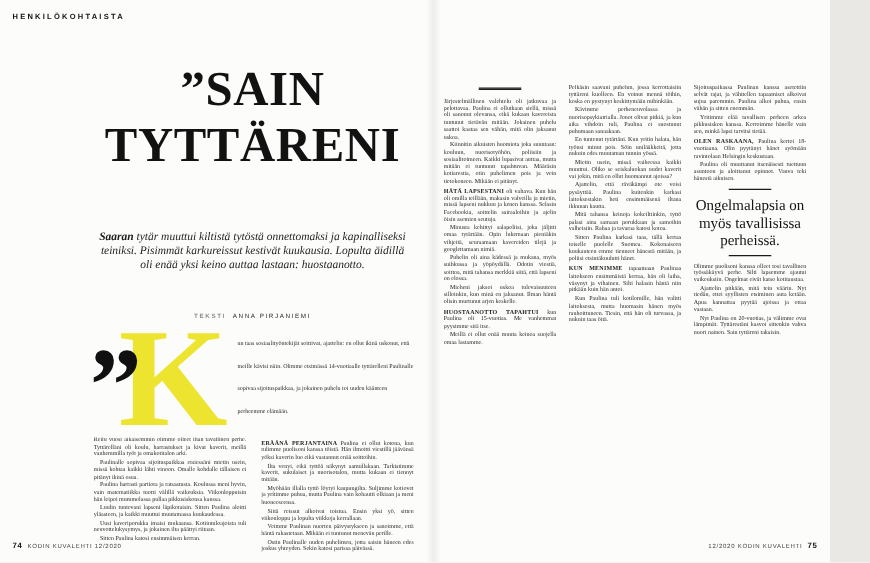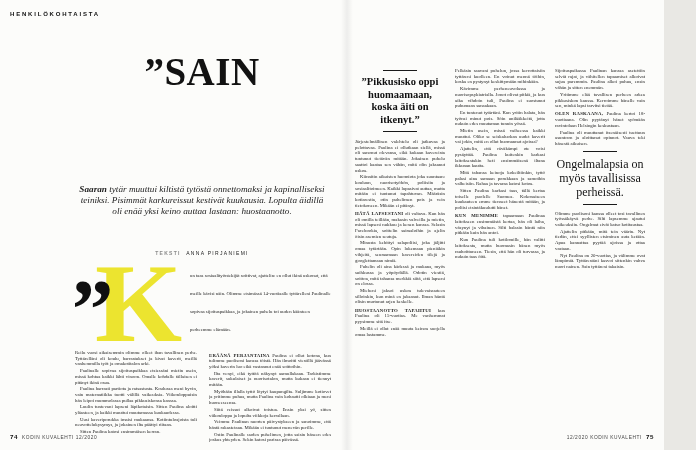--- a/index.html
+++ b/index.html
@@ -58,20 +58,21 @@
 </head>
 <body>
 
 <div class="spread">
 
   <div class="kicker">HENKILÖKOHTAISTA</div>
   <div class="fold"></div>
 
   <h1 class="headline">
     <span class="hl">”SAIN</span>
+    <span class="hl">TYTTÄRENI</span>
   </h1>
 
   <p class="intro"><strong class="intro-lead">Saaran</strong><span> tytär muuttui kiltistä tytöstä onnettomaksi ja kapinalliseksi teiniksi. Pisimmät karkureissut kestivät kuukausia. Lopulta äidillä oli enää yksi keino auttaa lastaan: huostaanotto.</span></p>
 
   <div class="byline">
     <span class="by-label">TEKSTI</span>
     <span class="by-name">ANNA PIRJANIEMI</span>
   </div>
 
   <div class="dropblock">
@@ -102,21 +103,20 @@
   </div>
 
   <div class="footer footer-left">
     <span class="pn">74</span>
     <span class="ft">KODIN KUVALEHTI 12/2020</span>
   </div>
 
   <div class="colr r1">
     <div class="pq">
       <span class="rule"></span>
-      <div class="pq1-text">”Pikkusisko oppi huomaamaan, koska äiti on itkenyt.”</div>
       <span class="rule"></span>
     </div>
     <div>
         <p class="bp">Järjestelmällinen valehtelu oli jatkuvaa ja pelottavaa. Paulina ei ollutkaan siellä, missä oli sanonut olevansa, eikä kukaan kavereista tuntunut tietävän mitään. Jokainen puhelu saattoi kaataa sen vähän, mitä olin jaksanut uskoa.</p>
         <p class="bp">Kiinnitin aikuisten huomiota joka suuntaan: kouluun, nuorisotyöhön, poliisiin ja sosiaalitoimeen. Kaikki lupasivat auttaa, mutta mitään ei tuntunut tapahtuvan. Määräsin kotiarestia, otin puhelimen pois ja vein tietokoneen. Mikään ei pitänyt.</p>
         <p class="bp lead-p"><span class="lead">HÄTÄ LAPSESTANI </span>oli valtava. Kun hän oli omilla teillään, makasin valveilla ja mietin, missä lapseni nukkuu ja kenen kanssa. Selasin Facebookia, soittelin sairaaloihin ja ajelin öisin asemien seutuja.</p>
         <p class="bp">Minusta kehittyi salapoliisi, joka jäljitti omaa tytärtään. Opin lukemaan pieniäkin vihjeitä, seuraamaan kavereiden tilejä ja googlettamaan nimiä.</p>
         <p class="bp">Puhelin oli aina kädessä ja mukana, myös suihkussa ja yöpöydällä. Odotin viestiä, soittoa, mitä tahansa merkkiä siitä, että lapseni on elossa.</p>
         <p class="bp">Mieheni jaksoi uskoa tulevaisuuteen silloinkin, kun minä en jaksanut. Ilman häntä olisin murtunut arjen keskelle.</p>
         <p class="bp lead-p"><span class="lead">HUOSTAANOTTO TAPAHTUI </span>kun Paulina oli 15-vuotias. Me vanhemmat pyysimme sitä itse.</p>

